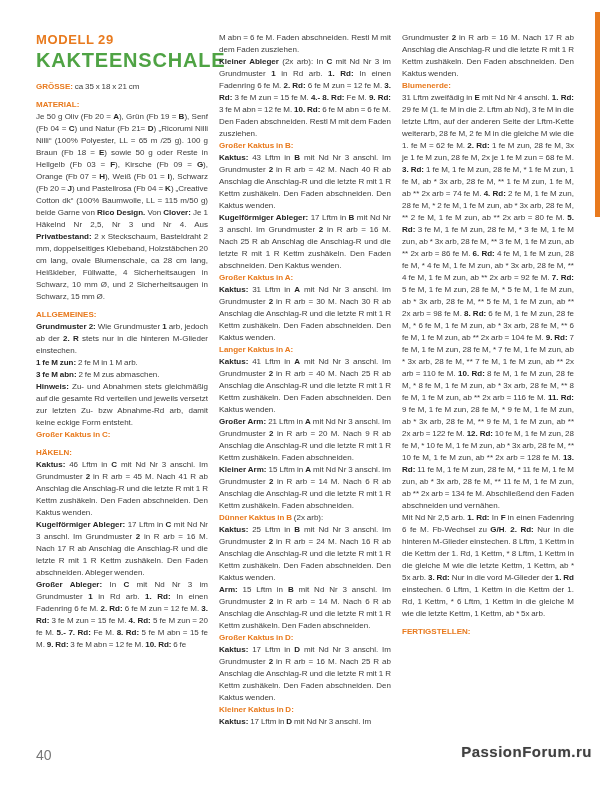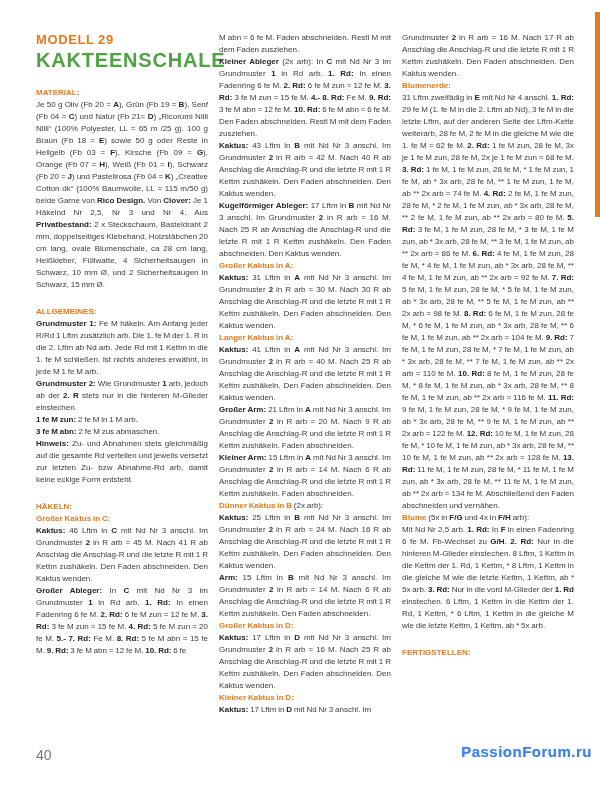--- a/index.html
+++ b/index.html
@@ -32,21 +32,21 @@
     word-spacing:-0.4px;
   }
   .blk{margin:0;}
   .p{text-align:justify;}
   .rb{font-weight:bold;color:#262626;}
   .rn{font-weight:normal;color:#3c3c3c;text-align:center;}
   .ro{font-weight:bold;color:var(--orange,#e87a1e);}
   .h1{
     color:var(--orange,#e87a1e);
     font-weight:bold;
-    margin-top:15px;
+    margin-top:6px;
   }
   .h2{
     color:var(--orange,#e87a1e);
     font-weight:bold;
   }
   .title1{
     color:var(--orange,#f07d05);
     font-weight:bold;
     font-size:13px;
     line-height:16px;
@@ -64,71 +64,72 @@
     position:absolute;
     left:36px;bottom:1px;
     font-size:14px;
     color:#777777;
   }
   .watermark{
     position:absolute;
     right:8px;bottom:4px;
     font-size:15px;
     font-weight:bold;
-    color:#3b82f6;
+    color:#404040;
     letter-spacing:0.5px;
     text-shadow:0 0 1px #bdbdbd;
     margin-top:35px;
   }
 </style>
 </head>
 <body>
 
 <div class="page">
   <div class="accent-bar"></div>
   <div class="columns">
     <div class="col">
         <div class="blk title1">MODELL 29</div>
         <div class="blk title2">KAKTEENSCHALE</div>
+        <div class="blk p"><span class="ro">GRÖSSE:</span> ca 35 x 18 x 21 cm</div>
         <div class="blk h1">MATERIAL:</div>
         <div class="blk p">Je 50 g Oliv (Fb 20 = <span class="rb">A</span>), Grün (Fb 19 = <span class="rb">B</span>), Senf (Fb 04 = <span class="rb">C</span>) und Natur (Fb 21= <span class="rb">D</span>) „Ricorumi Nilli Nilli“ (100% Polyester, LL = 65 m /25 g). 100 g Braun (Fb 18 = <span class="rb">E</span>) sowie 50 g oder Reste in Hellgelb (Fb 03 = <span class="rb">F</span>), Kirsche (Fb 09 = <span class="rb">G</span>), Orange (Fb 07 = <span class="rb">H</span>), Weiß (Fb 01 = <span class="rb">I</span>), Schwarz (Fb 20 = <span class="rb">J</span>) und Pastellrosa (Fb 04 = <span class="rb">K</span>) „Creative Cotton dk“ (100% Baumwolle, LL = 115 m/50 g) beide Garne von <span class="rb">Rico Design.</span> Von <span class="rb">Clover:</span> Je 1 Häkelnd Nr 2,5, Nr 3 und Nr 4. Aus <span class="rb">Privatbestand:</span> 2 x Steckschaum, Basteldraht 2 mm, doppelseitiges Klebeband, Holzstäbchen 20 cm lang, ovale Blumenschale, ca 28 cm lang, Heißkleber, Füllwatte, 4 Sicherheitsaugen in Schwarz, 10 mm Ø, und 2 Sicherheitsaugen in Schwarz, 15 mm Ø.</div>
         <div class="blk h1">ALLGEMEINES:</div>
-        <div class="blk p"><span class="rb">Grundmuster 1:</span> Fe M häkeln. Am Anfang jeder R/Rd 1 Lftm zusätzlich arb. Die 1. fe M der 1. R in die 2. Lftm ab Nd arb. Jede Rd mit 1 Kettm in die 1. fe M schließen. Ist nichts anderes erwähnt, in jede M 1 fe M arb.</div>
         <div class="blk p"><span class="rb">Grundmuster 2:</span> Wie Grundmuster <span class="rb">1</span> arb, jedoch ab der <span class="rb">2. R</span> stets nur in die hinteren M-Glieder einstechen.</div>
         <div class="blk p"><span class="rb">1 fe M zun:</span> 2 fe M in 1 M arb.</div>
         <div class="blk p"><span class="rb">3 fe M abn:</span> 2 fe M zus abmaschen.</div>
         <div class="blk p"><span class="rb">Hinweis:</span> Zu- und Abnahmen stets gleichmäßig auf die gesamte Rd verteilen und jeweils versetzt zur letzten Zu- bzw Abnahme-Rd arb, damit keine eckige Form entsteht.</div>
+        <div class="blk h2">Großer Kaktus in C:</div>
         <div class="blk h1">HÄKELN:</div>
-        <div class="blk h2">Großer Kaktus in C:</div>
         <div class="blk p"><span class="rb">Kaktus:</span> 46 Lftm in <span class="rb">C</span> mit Nd Nr 3 anschl. Im Grundmuster <span class="rb">2</span> in R arb = 45 M. Nach 41 R ab Anschlag die Anschlag-R und die letzte R mit 1 R Kettm zushäkeln. Den Faden abschneiden. Den Kaktus wenden.</div>
+        <div class="blk p"><span class="rb">Kugelförmiger Ableger:</span> 17 Lftm in <span class="rb">C</span> mit Nd Nr 3 anschl. Im Grundmuster <span class="rb">2</span> in R arb = 16 M. Nach 17 R ab Anschlag die Anschlag-R und die letzte R mit 1 R Kettm zushäkeln. Den Faden abschneiden. Ableger wenden.</div>
         <div class="blk p"><span class="rb">Großer Ableger:</span> In <span class="rb">C</span> mit Nd Nr 3 im Grundmuster <span class="rb">1</span> in Rd arb. <span class="rb">1. Rd:</span> In einen Fadenring 6 fe M. <span class="rb">2. Rd:</span> 6 fe M zun = 12 fe M. <span class="rb">3. Rd:</span> 3 fe M zun = 15 fe M. <span class="rb">4. Rd:</span> 5 fe M zun = 20 fe M. <span class="rb">5.- 7. Rd:</span> Fe M. <span class="rb">8. Rd:</span> 5 fe M abn = 15 fe M. <span class="rb">9. Rd:</span> 3 fe M abn = 12 fe M. <span class="rb">10. Rd:</span> 6 fe</div>
       </div>
     <div class="col">
         <div class="blk p">M abn = 6 fe M. Faden abschneiden. Restl M mit dem Faden zusziehen.</div>
         <div class="blk p"><span class="rb">Kleiner Ableger</span> (2x arb): In <span class="rb">C</span> mit Nd Nr 3 im Grundmuster <span class="rb">1</span> in Rd arb. <span class="rb">1. Rd:</span> In einen Fadenring 6 fe M. <span class="rb">2. Rd:</span> 6 fe M zun = 12 fe M. <span class="rb">3. Rd:</span> 3 fe M zun = 15 fe M. <span class="rb">4.- 8. Rd:</span> Fe M. <span class="rb">9. Rd:</span> 3 fe M abn = 12 fe M. <span class="rb">10. Rd:</span> 6 fe M abn = 6 fe M. Den Faden abschneiden. Restl M mit dem Faden zusziehen.</div>
+        <div class="blk h2">Großer Kaktus in B:</div>
         <div class="blk p"><span class="rb">Kaktus:</span> 43 Lftm in <span class="rb">B</span> mit Nd Nr 3 anschl. Im Grundmuster <span class="rb">2</span> in R arb = 42 M. Nach 40 R ab Anschlag die Anschlag-R und die letzte R mit 1 R Kettm zushäkeln. Den Faden abschneiden. Den Kaktus wenden.</div>
         <div class="blk p"><span class="rb">Kugelförmiger Ableger:</span> 17 Lftm in <span class="rb">B</span> mit Nd Nr 3 anschl. Im Grundmuster <span class="rb">2</span> in R arb = 16 M. Nach 25 R ab Anschlag die Anschlag-R und die letzte R mit 1 R Kettm zushäkeln. Den Faden abschneiden. Den Kaktus wenden.</div>
         <div class="blk h2">Großer Kaktus in A:</div>
         <div class="blk p"><span class="rb">Kaktus:</span> 31 Lftm in <span class="rb">A</span> mit Nd Nr 3 anschl. Im Grundmuster <span class="rb">2</span> in R arb = 30 M. Nach 30 R ab Anschlag die Anschlag-R und die letzte R mit 1 R Kettm zushäkeln. Den Faden abschneiden. Den Kaktus wenden.</div>
         <div class="blk h2">Langer Kaktus in A:</div>
         <div class="blk p"><span class="rb">Kaktus:</span> 41 Lftm in <span class="rb">A</span> mit Nd Nr 3 anschl. Im Grundmuster <span class="rb">2</span> in R arb = 40 M. Nach 25 R ab Anschlag die Anschlag-R und die letzte R mit 1 R Kettm zushäkeln. Den Faden abschneiden. Den Kaktus wenden.</div>
         <div class="blk p"><span class="rb">Großer Arm:</span> 21 Lftm in <span class="rb">A</span> mit Nd Nr 3 anschl. Im Grundmuster <span class="rb">2</span> in R arb = 20 M. Nach 9 R ab Anschlag die Anschlag-R und die letzte R mit 1 R Kettm zushäkeln. Faden abschneiden.</div>
         <div class="blk p"><span class="rb">Kleiner Arm:</span> 15 Lftm in <span class="rb">A</span> mit Nd Nr 3 anschl. Im Grundmuster <span class="rb">2</span> in R arb = 14 M. Nach 6 R ab Anschlag die Anschlag-R und die letzte R mit 1 R Kettm zushäkeln. Faden abschneiden.</div>
         <div class="blk h2">Dünner Kaktus in B<span class="rn"> (2x arb):</span></div>
         <div class="blk p"><span class="rb">Kaktus:</span> 25 Lftm in <span class="rb">B</span> mit Nd Nr 3 anschl. Im Grundmuster <span class="rb">2</span> in R arb = 24 M. Nach 16 R ab Anschlag die Anschlag-R und die letzte R mit 1 R Kettm zushäkeln. Den Faden abschneiden. Den Kaktus wenden.</div>
         <div class="blk p"><span class="rb">Arm:</span> 15 Lftm in <span class="rb">B</span> mit Nd Nr 3 anschl. Im Grundmuster <span class="rb">2</span> in R arb = 14 M. Nach 6 R ab Anschlag die Anschlag-R und die letzte R mit 1 R Kettm zushäkeln. Den Faden abschneiden.</div>
         <div class="blk h2">Großer Kaktus in D:</div>
         <div class="blk p"><span class="rb">Kaktus:</span> 17 Lftm in <span class="rb">D</span> mit Nd Nr 3 anschl. Im Grundmuster <span class="rb">2</span> in R arb = 16 M. Nach 25 R ab Anschlag die Anschlag-R und die letzte R mit 1 R Kettm zushäkeln. Den Faden abschneiden. Den Kaktus wenden.</div>
         <div class="blk h2">Kleiner Kaktus in D:</div>
         <div class="blk p"><span class="rb">Kaktus:</span> 17 Lftm in <span class="rb">D</span> mit Nd Nr 3 anschl. Im</div>
       </div>
     <div class="col">
         <div class="blk p">Grundmuster <span class="rb">2</span> in R arb = 16 M. Nach 17 R ab Anschlag die Anschlag-R und die letzte R mit 1 R Kettm zushäkeln. Den Faden abschneiden. Den Kaktus wenden.</div>
         <div class="blk h2">Blumenerde:</div>
         <div class="blk p">31 Lftm zweifädig in <span class="rb">E</span> mit Nd Nr 4 anschl. <span class="rb">1. Rd:</span> 29 fe M (1. fe M in die 2. Lftm ab Nd), 3 fe M in die letzte Lftm, auf der anderen Seite der Lftm-Kette weiterarb, 28 fe M, 2 fe M in die gleiche M wie die 1. fe M = 62 fe M. <span class="rb">2. Rd:</span> 1 fe M zun, 28 fe M, 3x je 1 fe M zun, 28 fe M, 2x je 1 fe M zun = 68 fe M. <span class="rb">3. Rd:</span> 1 fe M, 1 fe M zun, 28 fe M, * 1 fe M zun, 1 fe M, ab * 3x arb, 28 fe M, ** 1 fe M zun, 1 fe M, ab ** 2x arb = 74 fe M. <span class="rb">4. Rd:</span> 2 fe M, 1 fe M zun, 28 fe M, * 2 fe M, 1 fe M zun, ab * 3x arb, 28 fe M, ** 2 fe M, 1 fe M zun, ab ** 2x arb = 80 fe M. <span class="rb">5. Rd:</span> 3 fe M, 1 fe M zun, 28 fe M, * 3  fe M, 1 fe M zun, ab * 3x arb, 28 fe M, ** 3 fe M, 1 fe M zun, ab ** 2x arb = 86 fe M. <span class="rb">6. Rd:</span> 4 fe M, 1 fe M zun, 28 fe M, * 4 fe M, 1 fe M zun, ab * 3x arb, 28 fe M, ** 4 fe M, 1 fe M zun, ab ** 2x arb = 92 fe M. <span class="rb">7. Rd:</span> 5 fe M, 1 fe M zun, 28 fe M, * 5 fe M, 1 fe M zun, ab * 3x arb, 28 fe M, ** 5 fe M, 1 fe M zun, ab ** 2x arb = 98 fe M. <span class="rb">8. Rd:</span> 6 fe M, 1 fe M zun, 28 fe M, * 6 fe M, 1 fe M zun, ab * 3x arb, 28 fe M, ** 6 fe M, 1 fe M zun, ab ** 2x arb = 104 fe M. <span class="rb">9. Rd:</span> 7 fe M, 1 fe M zun, 28 fe M, * 7 fe M, 1 fe M zun, ab * 3x arb, 28 fe M, ** 7 fe M, 1 fe M zun, ab ** 2x arb = 110 fe M. <span class="rb">10. Rd:</span> 8 fe M, 1 fe M zun, 28 fe M, * 8 fe M, 1 fe M zun, ab * 3x arb, 28 fe M, ** 8 fe M, 1 fe M zun, ab ** 2x arb = 116 fe M. <span class="rb">11. Rd:</span> 9 fe M, 1 fe M zun, 28 fe M, * 9 fe M, 1 fe M zun, ab * 3x arb, 28 fe M, ** 9 fe M, 1 fe M zun, ab ** 2x arb = 122 fe M. <span class="rb">12. Rd:</span> 10 fe M, 1 fe M zun, 28 fe M, * 10 fe M, 1 fe M zun, ab * 3x arb, 28 fe M, ** 10 fe M, 1 fe M zun, ab ** 2x arb = 128 fe M. <span class="rb">13. Rd:</span> 11 fe M, 1 fe M zun, 28 fe M, * 11 fe M, 1 fe M zun, ab * 3x arb, 28 fe M, ** 11 fe M, 1 fe M zun, ab ** 2x arb = 134 fe M. Abschließend den Faden abschneiden und vernähen.</div>
-        <div class="blk h2">Blume<span class="rn"> (5x in </span><span class="rb">F/G</span><span class="rn"> und 4x in </span><span class="rb">F/H</span><span class="rn"> arb):</span></div>
         <div class="blk p">Mit Nd Nr 2,5 arb. <span class="rb">1. Rd:</span> In <span class="rb">F</span> in einen Fadenring 6 fe M. Fb-Wechsel zu <span class="rb">G/H</span>. <span class="rb">2. Rd:</span> Nur in die hinteren M-Glieder einstechen. 8 Lftm, 1 Kettm in die Kettm der 1. Rd, 1 Kettm, * 8 Lftm, 1 Kettm in die gleiche M wie die letzte Kettm, 1 Kettm, ab * 5x arb. <span class="rb">3. Rd:</span> Nur in die vord M-Glieder der <span class="rb">1. Rd</span> einstechen. 6 Lftm, 1 Kettm in die Kettm der 1. Rd, 1 Kettm, * 6 Lftm, 1 Kettm in die gleiche M wie die letzte Kettm, 1 Kettm, ab * 5x arb.</div>
         <div class="blk h1">FERTIGSTELLEN:</div>
       </div>
   </div>
   <div class="pagenum">40</div>
   <div class="watermark">PassionForum.ru</div>
 </div>
 
 </body></html>

